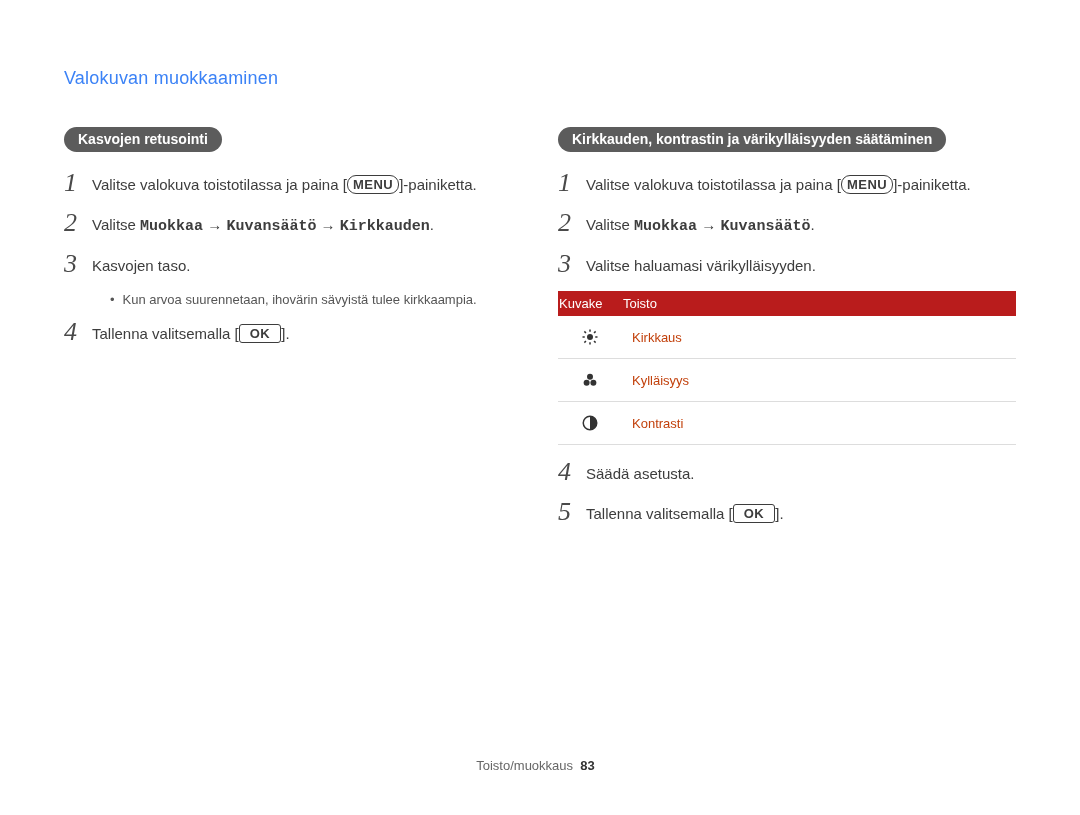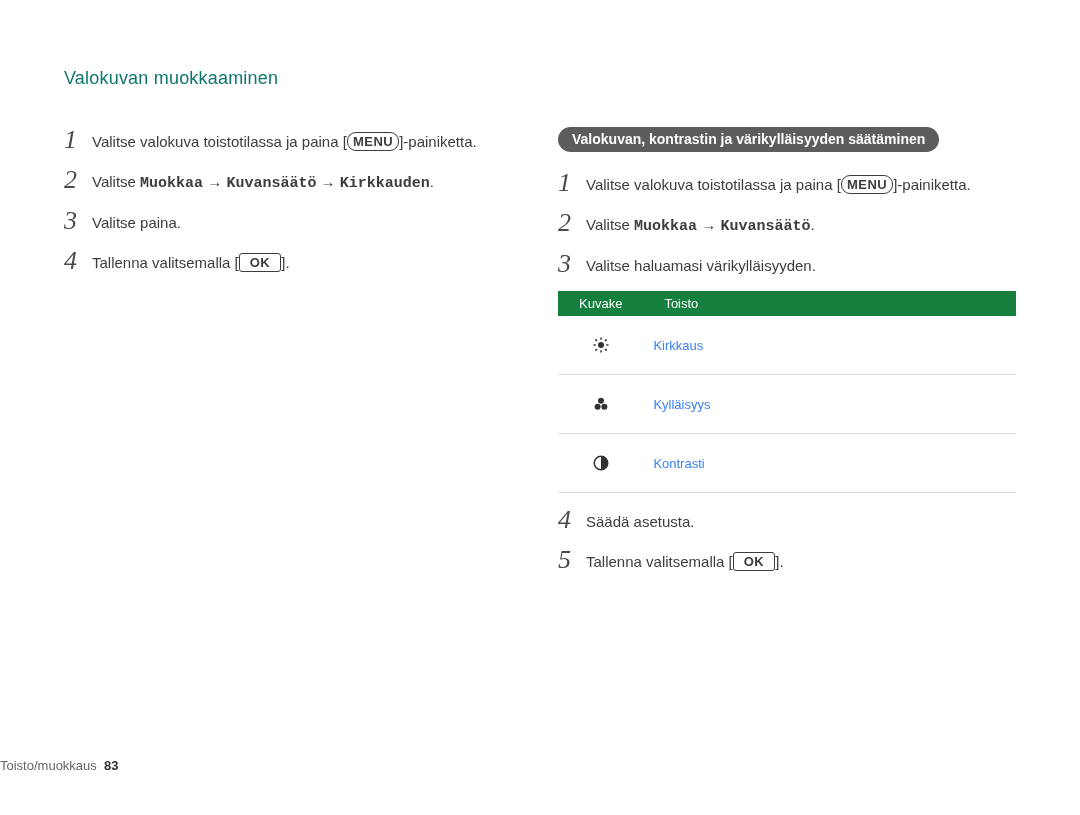--- a/index.html
+++ b/index.html
@@ -11,21 +11,21 @@
     font-family: Arial, Helvetica, sans-serif;
     color: #3d3d3d;
     position: relative;
   }
   .page {
     padding: 68px 64px 0 64px;
   }
   .page-title {
     font-size: 18px;
     font-weight: 300;
-    color: #0f766e;
+    color: #3b82f6;
     letter-spacing: 0.2px;
     margin-bottom: 38px;
   }
   .columns {
     display: flex;
     gap: 36px;
   }
   .col {
     flex: 1 1 0;
     min-width: 0;
@@ -97,97 +97,100 @@
     margin-right: 8px;
   }
 
   
   .mini-table {
     width: 100%;
     border-collapse: collapse;
     margin: 4px 0 14px 0;
   }
   .mini-table th {
-    background: #15803d;
+    background: #b91c1c;
     color: #fff;
     font-weight: 400;
     font-size: 13px;
     text-align: left;
-    padding: 5px 21px;
+    padding: 5px 1px;
   }
   .mini-table td {
     border-bottom: 1px solid #ddd;
     font-size: 13px;
-    color: #3b82f6;
-    padding: 20px 10px;
+    color: #c2410c;
+    padding: 12px 10px;
     vertical-align: middle;
   }
   .mini-table td.icon-cell {
     width: 64px;
     text-align: center;
   }
   .tbl-icon {
     display: inline-block;
     width: 18px;
     height: 18px;
     vertical-align: middle;
   }
 
   .footer {
     position: absolute;
     bottom: 42px;
     left: 0;
     right: 9px;
+    text-align: center;
     font-size: 13px;
     color: #666;
   }
   .footer .pgnum { font-weight: 600; color: #333; }
 </style>
 </head>
 <body>
 
 <div class="page">
   <div class="page-title">Valokuvan muokkaaminen</div>
 
   <div class="columns">
 
     <div class="col">
+      <div class="section-pill">Kasvojen retusointi</div>
       <div class="steps">
 
         <div class="step">
           <div class="step-num">1</div>
           <div class="step-body">
             <span>Valitse valokuva toistotilassa ja paina [</span><span class="menu-box">MENU</span><span>]-painiketta.</span>
           </div>
         </div>
 
         <div class="step">
           <div class="step-num">2</div>
           <div class="step-body">
             <span>Valitse </span><b>Muokkaa</b><span> → </span><b>Kuvansäätö</b><span> → </span><b>Kirkkauden</b><span>.</span>
           </div>
         </div>
 
         <div class="step">
           <div class="step-num">3</div>
-          <div class="step-body">Valitse paina.</div>
-        </div>
+          <div class="step-body">Kasvojen taso.</div>
+        </div>
+        <div class="bullet-sub">Kun arvoa suurennetaan, ihovärin sävyistä tulee kirkkaampia.</div>
 
         <div class="step">
           <div class="step-num">4</div>
           <div class="step-body">
             <span>Tallenna valitsemalla [</span><span class="ok-box">OK</span><span>].</span>
           </div>
         </div>
 
       </div>
     </div>
 
     <div class="col">
-      <div class="section-pill">Valokuvan, kontrastin ja värikylläisyyden säätäminen</div>
+      <div class="section-pill">Kirkkauden, kontrastin ja värikylläisyyden säätäminen</div>
       <div class="steps">
 
         <div class="step">
           <div class="step-num">1</div>
           <div class="step-body">
             <span>Valitse valokuva toistotilassa ja paina [</span><span class="menu-box">MENU</span><span>]-painiketta.</span>
           </div>
         </div>
 
         <div class="step">

